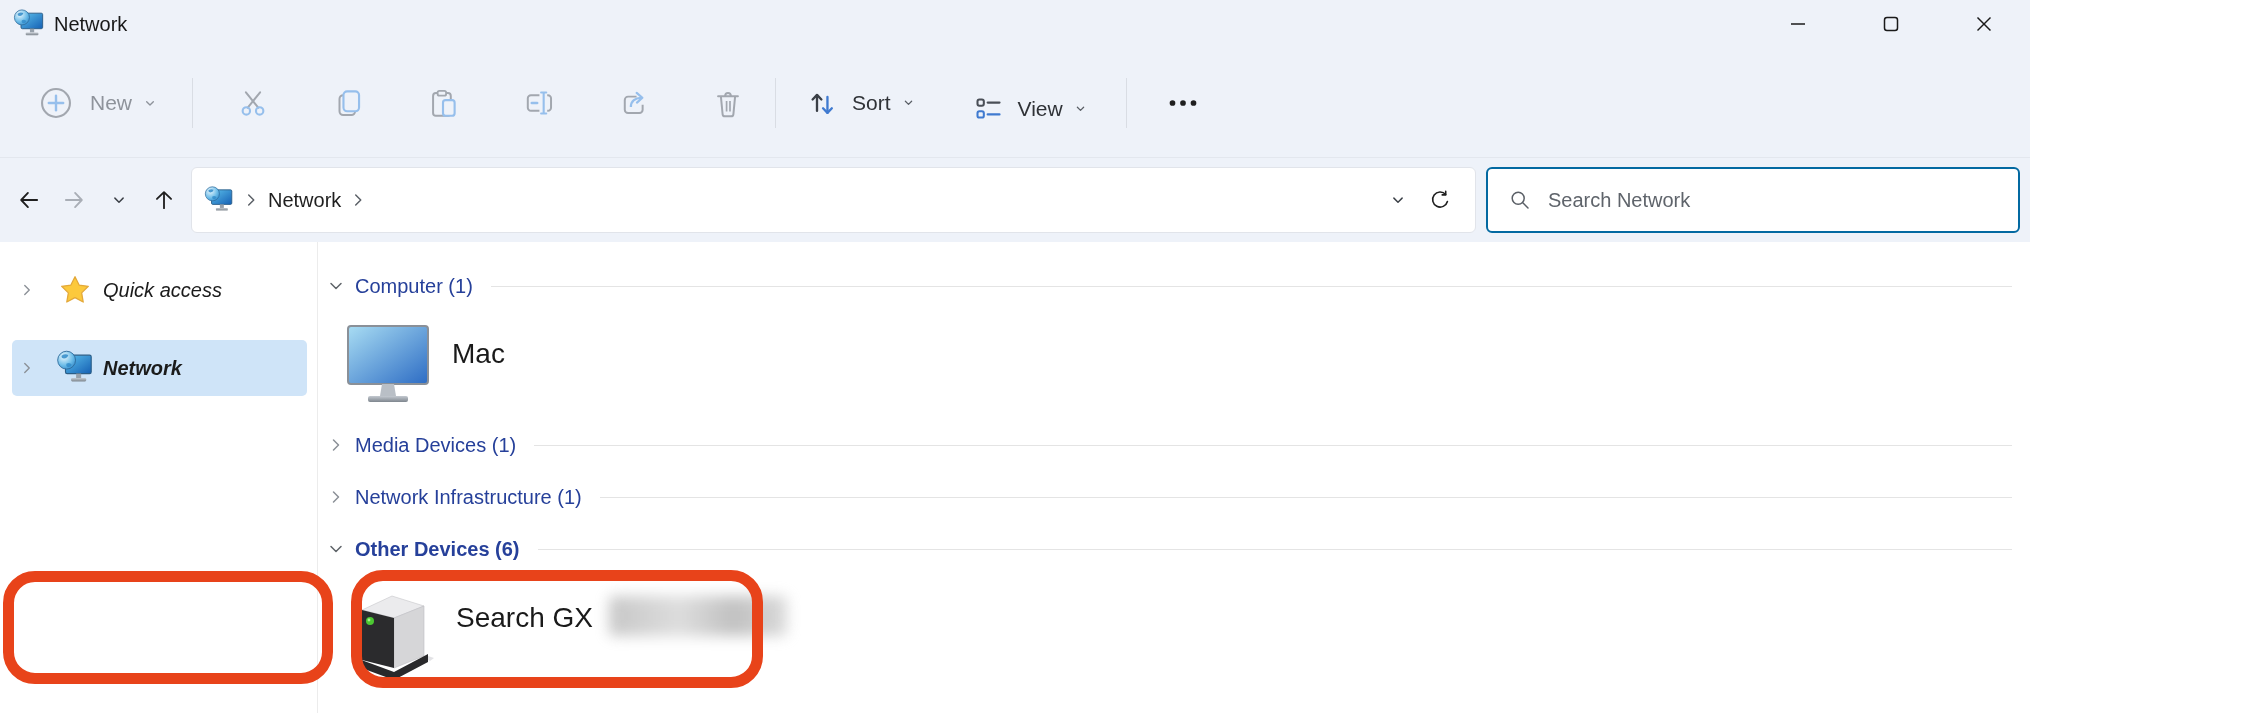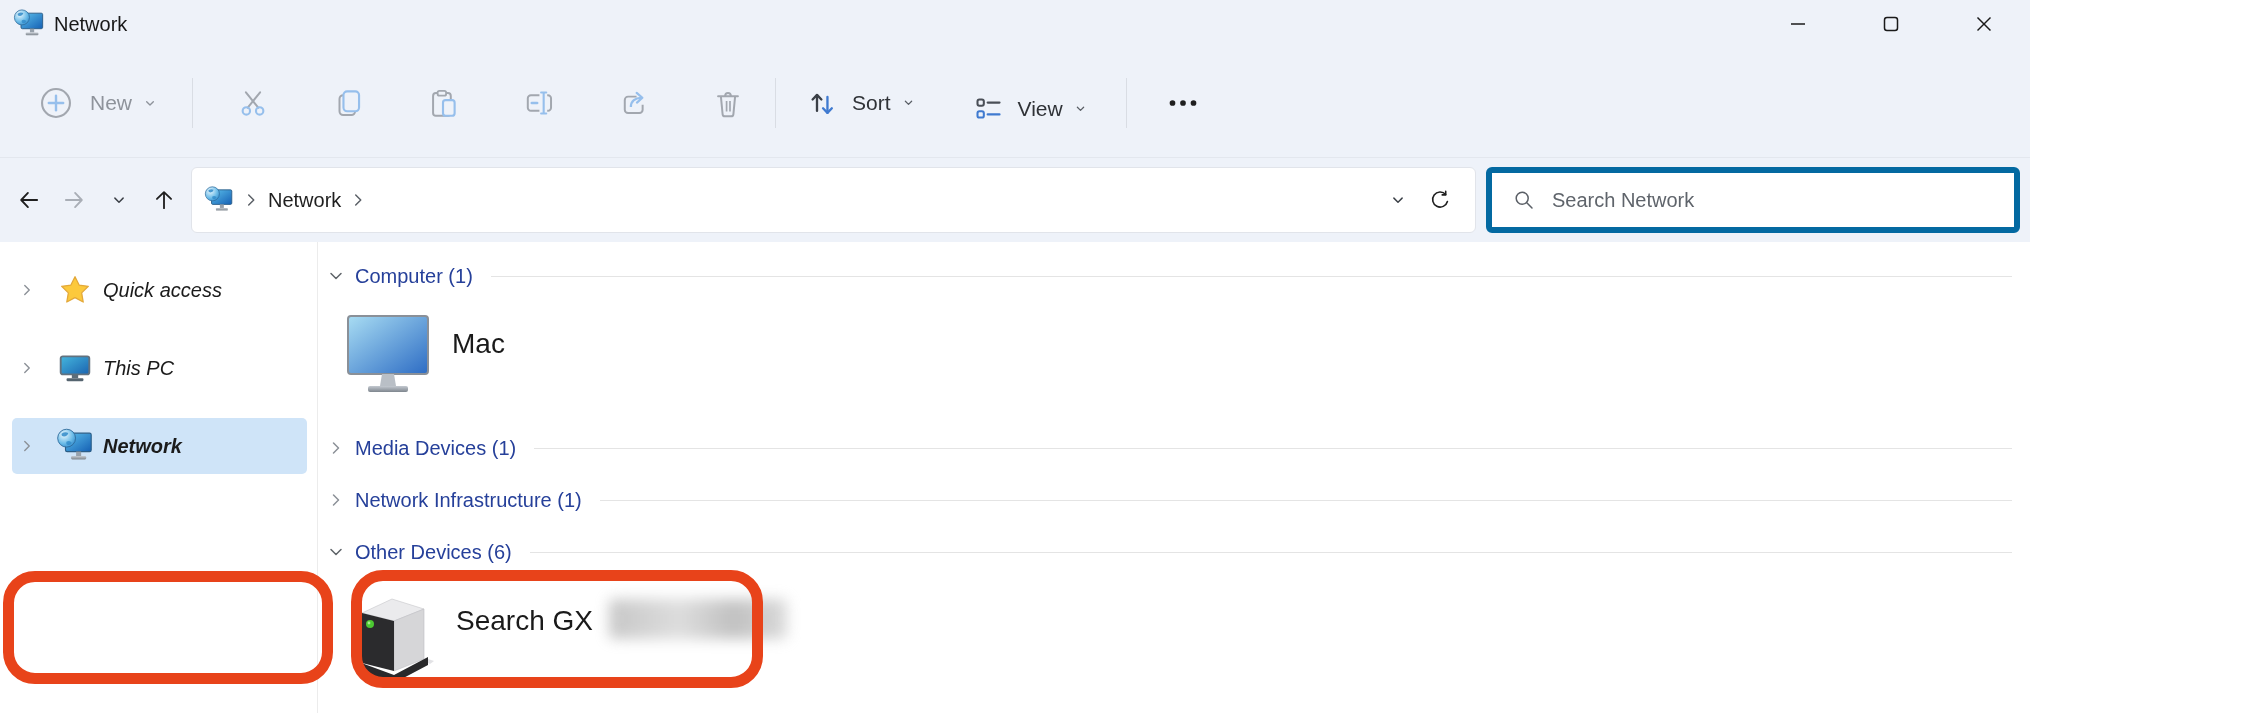--- a/index.html
+++ b/index.html
@@ -35,45 +35,45 @@
   
   .addr-row { height:84px; display:flex; align-items:center; padding:0 10px 0 6px; }
   .nav-btn { width:45px; height:52px; display:flex; align-items:center; justify-content:center; }
   .addr-box { width:1285px; height:66px; background:#fff; border:1px solid #e1e4ea; border-radius:6px;
               display:flex; align-items:center; padding:0 14px 0 12px; margin-left:5px; }
   .addr-box .crumb-icon { width:30px; height:30px; }
   .crumb-sep { width:22px; height:22px; margin:0 6px; }
   .crumb-label { font-size:20px; color:#1f1f1f; }
   .addr-spacer { flex:1; }
   .addr-ctl { width:42px; height:42px; display:flex; align-items:center; justify-content:center; }
-  .search-box { flex:1; height:66px; background:#fff; border:6px solid #0369a1; border-radius:6px;
+  .search-box { flex:1; height:66px; background:#fff; border:2px solid #0369a1; border-radius:6px;
                 margin-left:10px; display:flex; align-items:center; padding:0 16px 0 20px; }
   .search-box svg { width:24px; height:24px; margin-right:16px; flex:none; }
   .search-box input { border:none; outline:none; flex:1; font-size:20px; color:#1f1f1f;
                       font-family:"Liberation Sans", sans-serif; background:transparent; }
   .search-box input::placeholder { color:#5f646b; opacity:1; }
 
   
   .content { display:flex; height:471px; background:#fff; }
   .sidebar { width:318px; border-right:1px solid #ececec; padding-top:20px; flex:none;font-style:italic; }
   .side-item { height:56px; display:flex; align-items:center; margin:0 10px 22px 12px; padding-left:6px; border-radius:5px; }
   .side-item.selected { background:#cfe4f8; }
   .side-chevron { width:18px; height:18px; margin-right:20px; flex:none; }
   .side-icon { width:38px; height:38px; margin-right:9px; flex:none; display:flex; align-items:center; justify-content:center; }
   .side-label { font-size:20px; color:#1b1b1b; white-space:nowrap; }
 
-  .main { flex:1; padding:20px 18px 0 8px; }
+  .main { flex:1; padding:30px 18px 0 8px; }
   .group-header { display:flex; align-items:center; height:28px; }
   .gh-chevron { width:20px; height:20px; margin-right:9px; flex:none; }
   .gh-label { font-size:20px; color:#26409a; white-space:nowrap; }
   .gh-rule { flex:1; height:1px; background:#e4e4e4; margin-left:18px; }
   .item-row { display:flex; align-items:flex-start; }
   .row-mac { margin-top:24px; height:84px; }
   .row-cerbo { margin-top:25px; height:92px; }
-  .mh2 { margin-top:36px; } .mh3 { margin-top:24px; } .mh4 { margin-top:24px; }
+  .mh2 { margin-top:23px; } .mh3 { margin-top:24px; } .mh4 { margin-top:24px;font-weight:bold; }
   .item-icon-mac { width:84px; height:80px; margin-left:20px; flex:none; }
   .item-icon-cerbo { width:84px; height:92px; margin-left:24px; flex:none; }
   .item-label { font-size:28px; color:#1a1a1a; margin:14px 0 0 22px; white-space:nowrap; }
   .redacted { display:inline-block; width:178px; height:40px; margin:8px 0 0 16px;
               background:linear-gradient(90deg,#9a9a9a,#c2c2c2 40%,#8f8f8f 70%,#bdbdbd);
               opacity:.55; border-radius:5px; filter:blur(7px); }
 
   
   .annot { position:absolute; border:11px solid #e8431a; border-radius:32px; pointer-events:none; z-index:6; }
   .annot-sidebar { left:3px; top:571px; width:330px; height:113px; }
@@ -373,31 +373,20 @@
         <svg class="side-chevron">
             <use href="#sym-chevR"></use>
           </svg>
         <span class="side-icon">
           <svg width="34" height="34" viewBox="0 0 24 24">
               <use href="#sym-star"></use>
             </svg>
         </span>
         <span class="side-label">Quick access</span>
       </div>
-      <div class="side-item">
-        <svg class="side-chevron">
-            <use href="#sym-chevR"></use>
-          </svg>
-        <span class="side-icon">
-          <svg width="36" height="36" viewBox="0 0 34 34">
-              <use href="#sym-thispc"></use>
-            </svg>
-        </span>
-        <span class="side-label">This PC</span>
-      </div>
       <div class="side-item selected">
         <svg class="side-chevron">
             <use href="#sym-chevR"></use>
           </svg>
         <span class="side-icon">
           <svg width="38" height="38" viewBox="0 0 34 34">
               <use href="#sym-network"></use>
             </svg>
         </span>
         <span class="side-label" style="font-weight:bold">Network</span>

